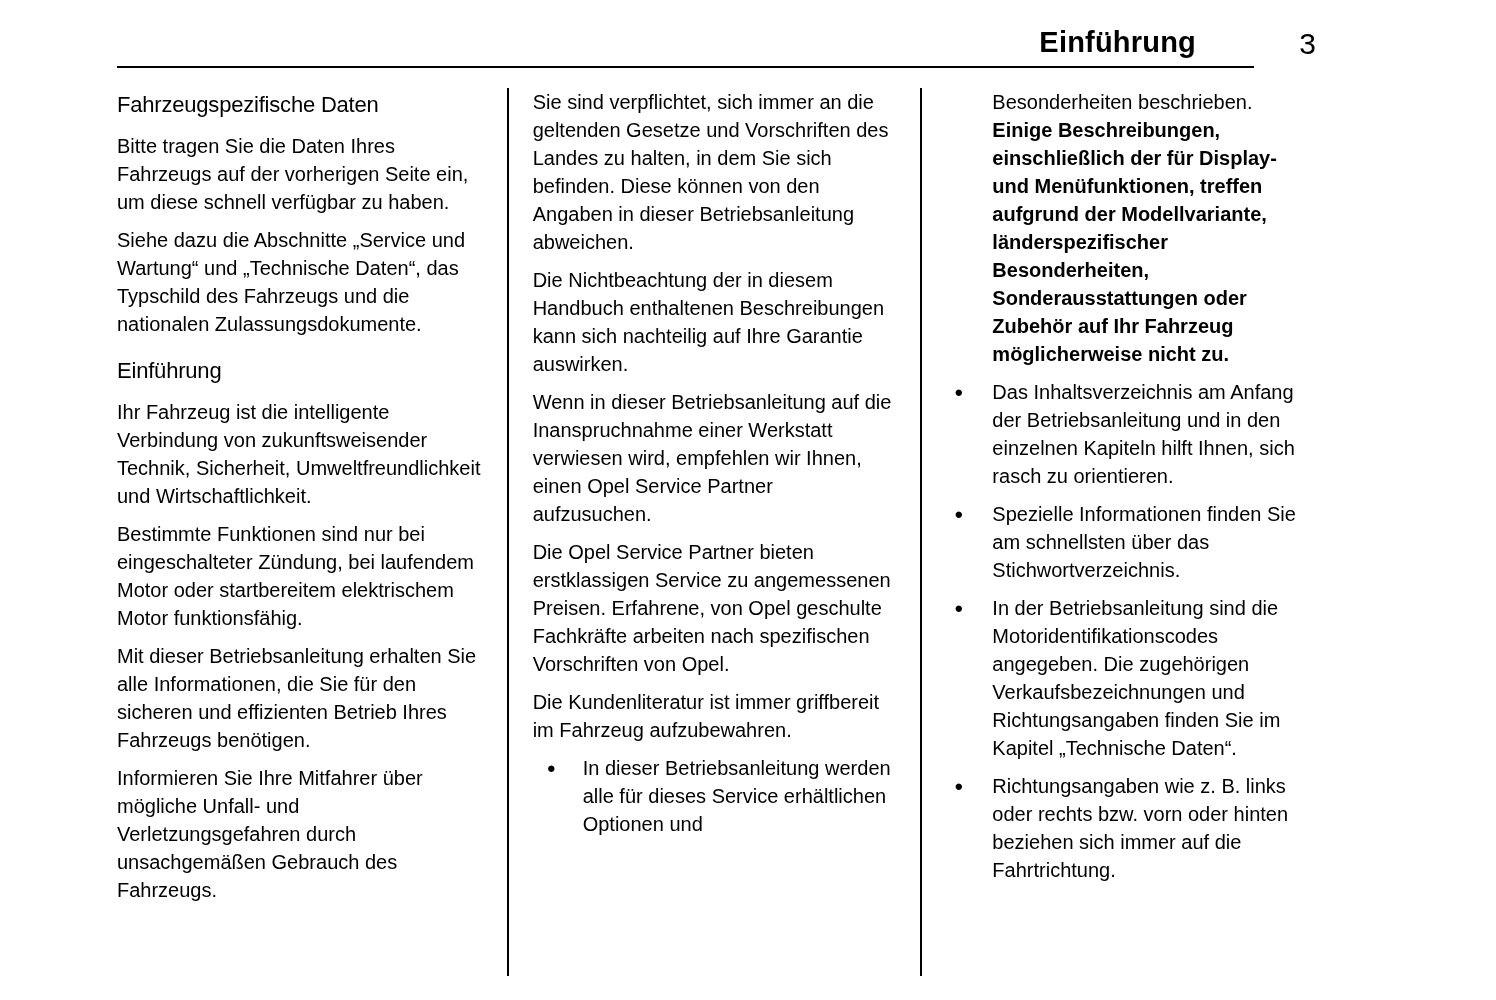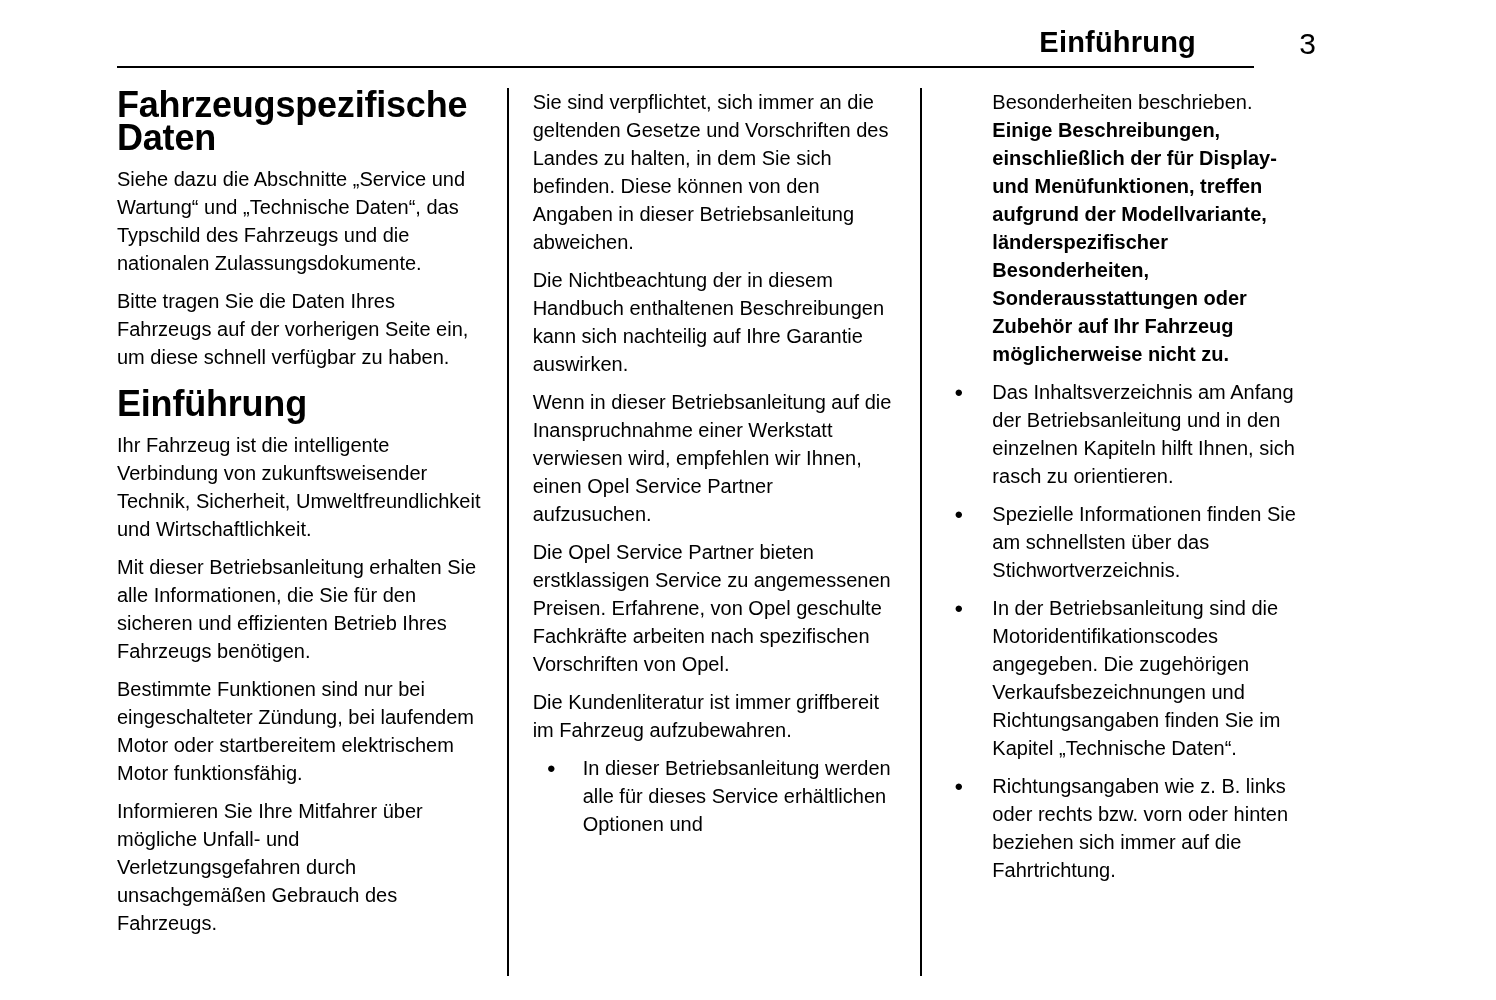--- a/index.html
+++ b/index.html
@@ -54,22 +54,22 @@
     width: 2px;
     background: #000;
   }
   
   .col p, .btext {
     font-size: 20px;
     line-height: 28px;
   }
   .col p { margin-bottom: 10px; }
   .h-section {
-    font-size: 36px;
-    font-weight: bold;
+    font-size: 22px;
+    font-weight: normal;
     line-height: 33px;
     letter-spacing: -0.2px;
     margin-bottom: 11px;
   }
   .h-mt { margin-top: 16px; }
   .bullet {
     display: flex;
     align-items: flex-start;
     margin-bottom: 10px;
   }
@@ -92,26 +92,26 @@
     <div class="header-rule">
       <span class="header-title">Einführung</span>
     </div>
     <div class="page-num">3</div>
   </header>
 
   <main class="columns">
 
     <section class="col col1">
       <h2 class="h-section">Fahrzeugspezifische Daten</h2>
+      <p>Bitte tragen Sie die Daten Ihres Fahrzeugs auf der vorherigen Seite ein, um diese schnell verfügbar zu haben.</p>
       <p>Siehe dazu die Abschnitte „Service und Wartung“ und „Technische Daten“, das Typschild des Fahrzeugs und die nationalen Zulassungsdokumente.</p>
-      <p>Bitte tragen Sie die Daten Ihres Fahrzeugs auf der vorherigen Seite ein, um diese schnell verfügbar zu haben.</p>
       <h2 class="h-section h-mt">Einführung</h2>
       <p>Ihr Fahrzeug ist die intelligente Verbindung von zukunftsweisender Technik, Sicherheit, Umweltfreundlichkeit und Wirtschaftlichkeit.</p>
+      <p>Bestimmte Funktionen sind nur bei eingeschalteter Zündung, bei laufendem Motor oder startbereitem elektrischem Motor funktionsfähig.</p>
       <p>Mit dieser Betriebsanleitung erhalten Sie alle Informationen, die Sie für den sicheren und effizienten Betrieb Ihres Fahrzeugs benötigen.</p>
-      <p>Bestimmte Funktionen sind nur bei eingeschalteter Zündung, bei laufendem Motor oder startbereitem elektrischem Motor funktionsfähig.</p>
       <p>Informieren Sie Ihre Mitfahrer über mögliche Unfall- und Verletzungsgefahren durch unsachgemäßen Gebrauch des Fahrzeugs.</p>
     </section>
 
     <div class="vrule"></div>
 
     <section class="col col2">
       <p>Sie sind verpflichtet, sich immer an die geltenden Gesetze und Vorschriften des Landes zu halten, in dem Sie sich befinden. Diese können von den Angaben in dieser Betriebsanleitung abweichen.</p>
       <p>Die Nichtbeachtung der in diesem Handbuch enthaltenen Beschreibungen kann sich nachteilig auf Ihre Garantie auswirken.</p>
       <p>Wenn in dieser Betriebsanleitung auf die Inanspruchnahme einer Werkstatt verwiesen wird, empfehlen wir Ihnen, einen Opel Service Partner aufzusuchen.</p>
       <p>Die Opel Service Partner bieten erstklassigen Service zu angemessenen Preisen. Erfahrene, von Opel geschulte Fachkräfte arbeiten nach spezifischen Vorschriften von Opel.</p>

